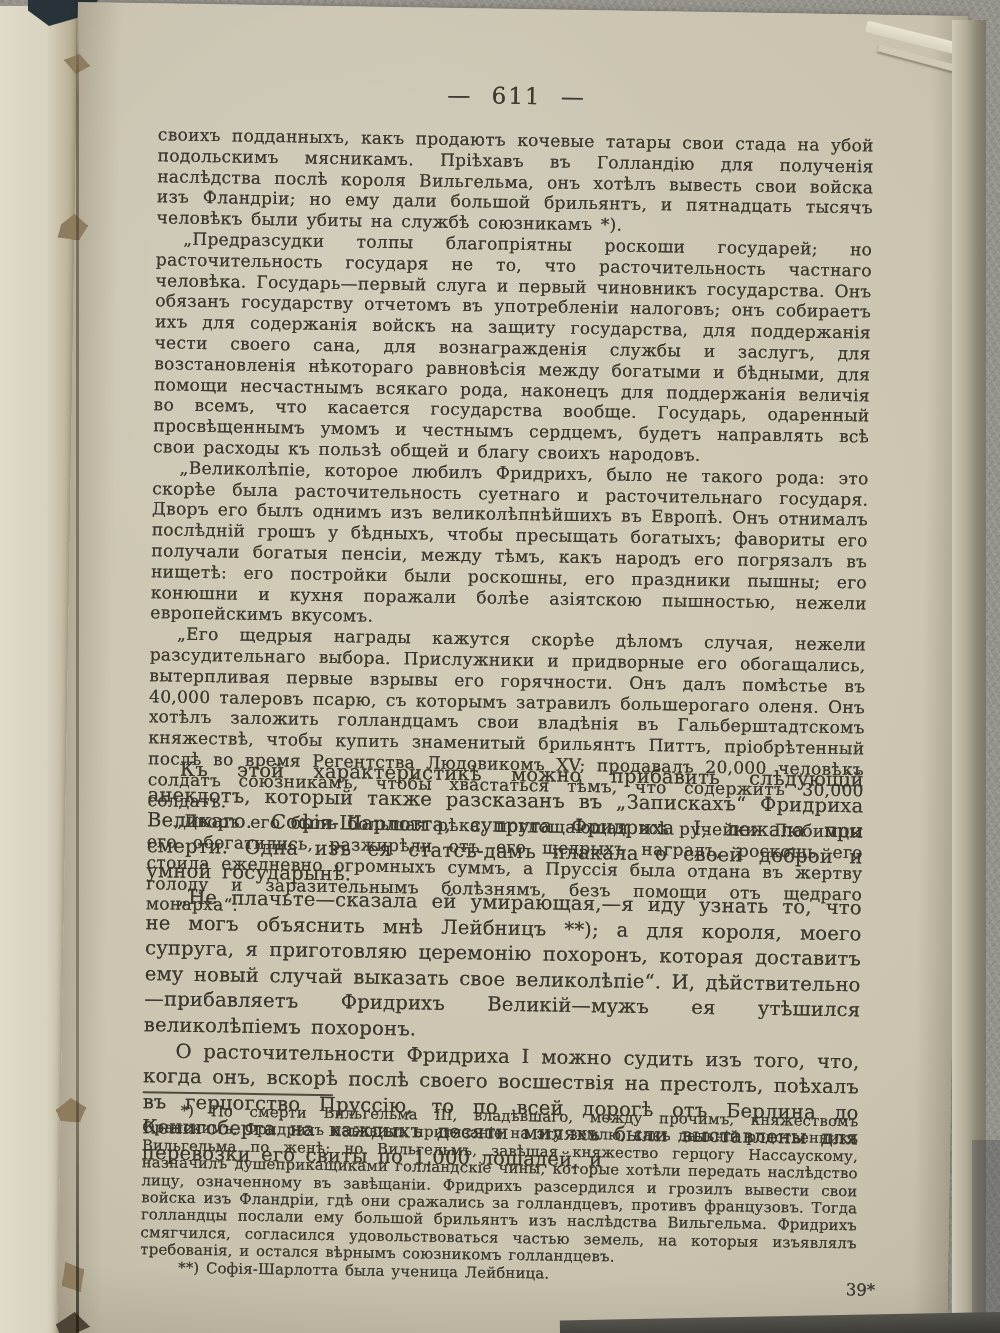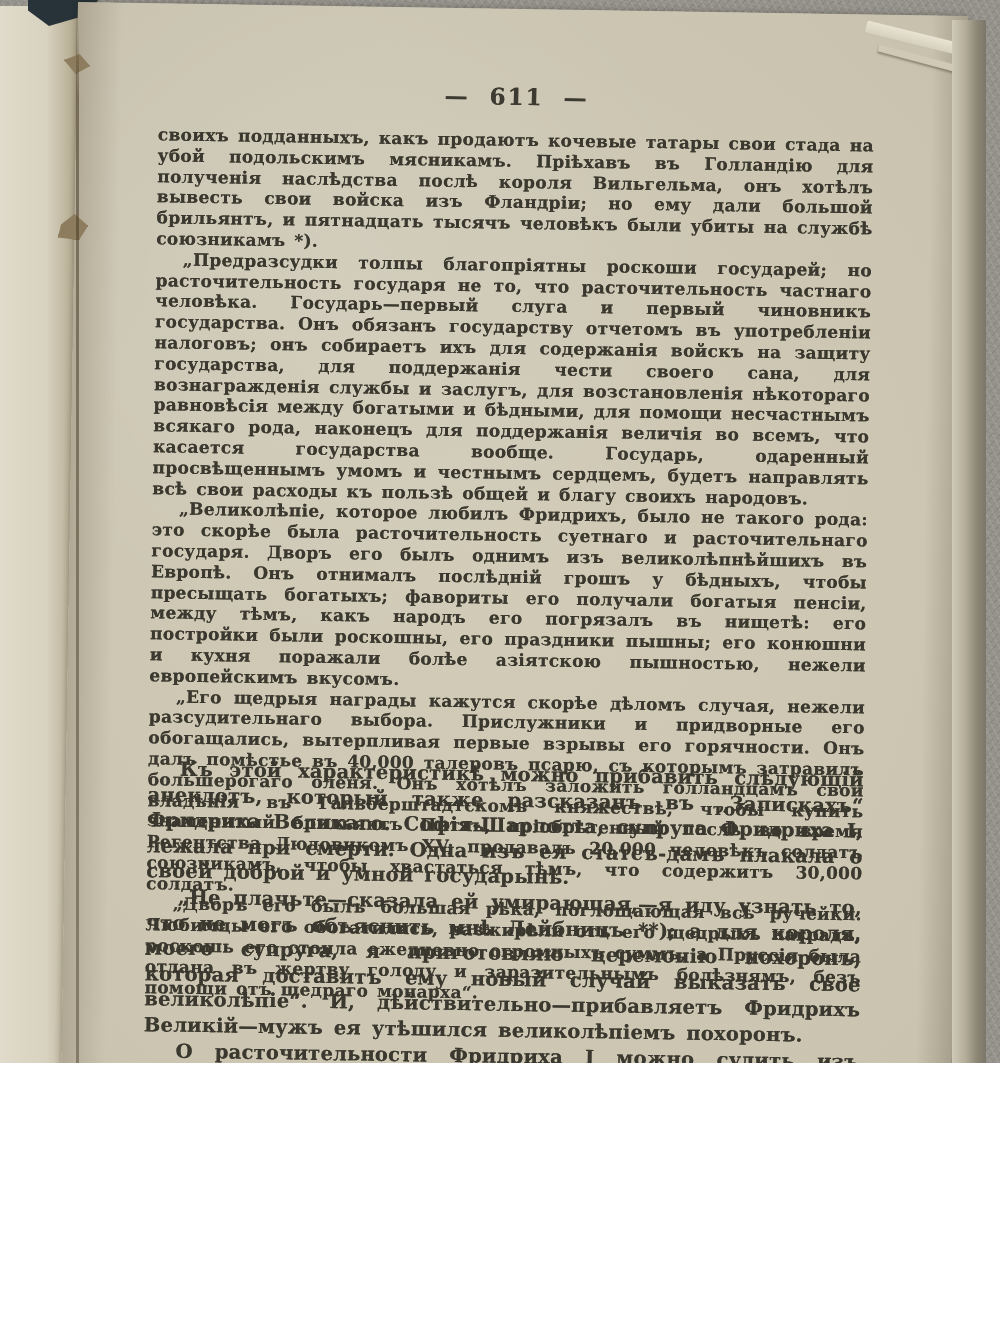--- a/index.html
+++ b/index.html
@@ -1,26 +1,25 @@
 <!DOCTYPE html>
 <html><head>
 <meta charset="utf-8">
 <style>
   html,body{margin:0;padding:0;}
   .scene{
     position:relative;
-    width:1000px;height:1063px;
+    width:1000px;height:1333px;
     overflow:hidden;
     background-color:#94918a;
     background-image:
       repeating-linear-gradient(63deg, rgba(255,255,255,.07) 0 2px, rgba(255,255,255,0) 2px 7px),
       repeating-linear-gradient(-48deg, rgba(0,0,0,.08) 0 1px, rgba(0,0,0,0) 1px 6px),
       repeating-linear-gradient(12deg, rgba(255,255,255,.05) 0 1px, rgba(255,255,255,0) 1px 4px);
     font-family:"DejaVu Serif","Liberation Serif",serif;
-    font-weight:bold;
   }
   
   .facing-page{
     position:absolute;left:0;top:6px;width:84px;height:1327px;
     background:linear-gradient(90deg,#e0dbca 0%,#d8d2c0 55%,#b3a98f 90%,#746951 99%,#4a4234 100%);
   }
   .cover-edge{
     position:absolute;left:28px;top:0;width:70px;height:26px;
     background:#273338;
     clip-path:polygon(0 0,100% 0,88% 55%,30% 100%,0 40%);

